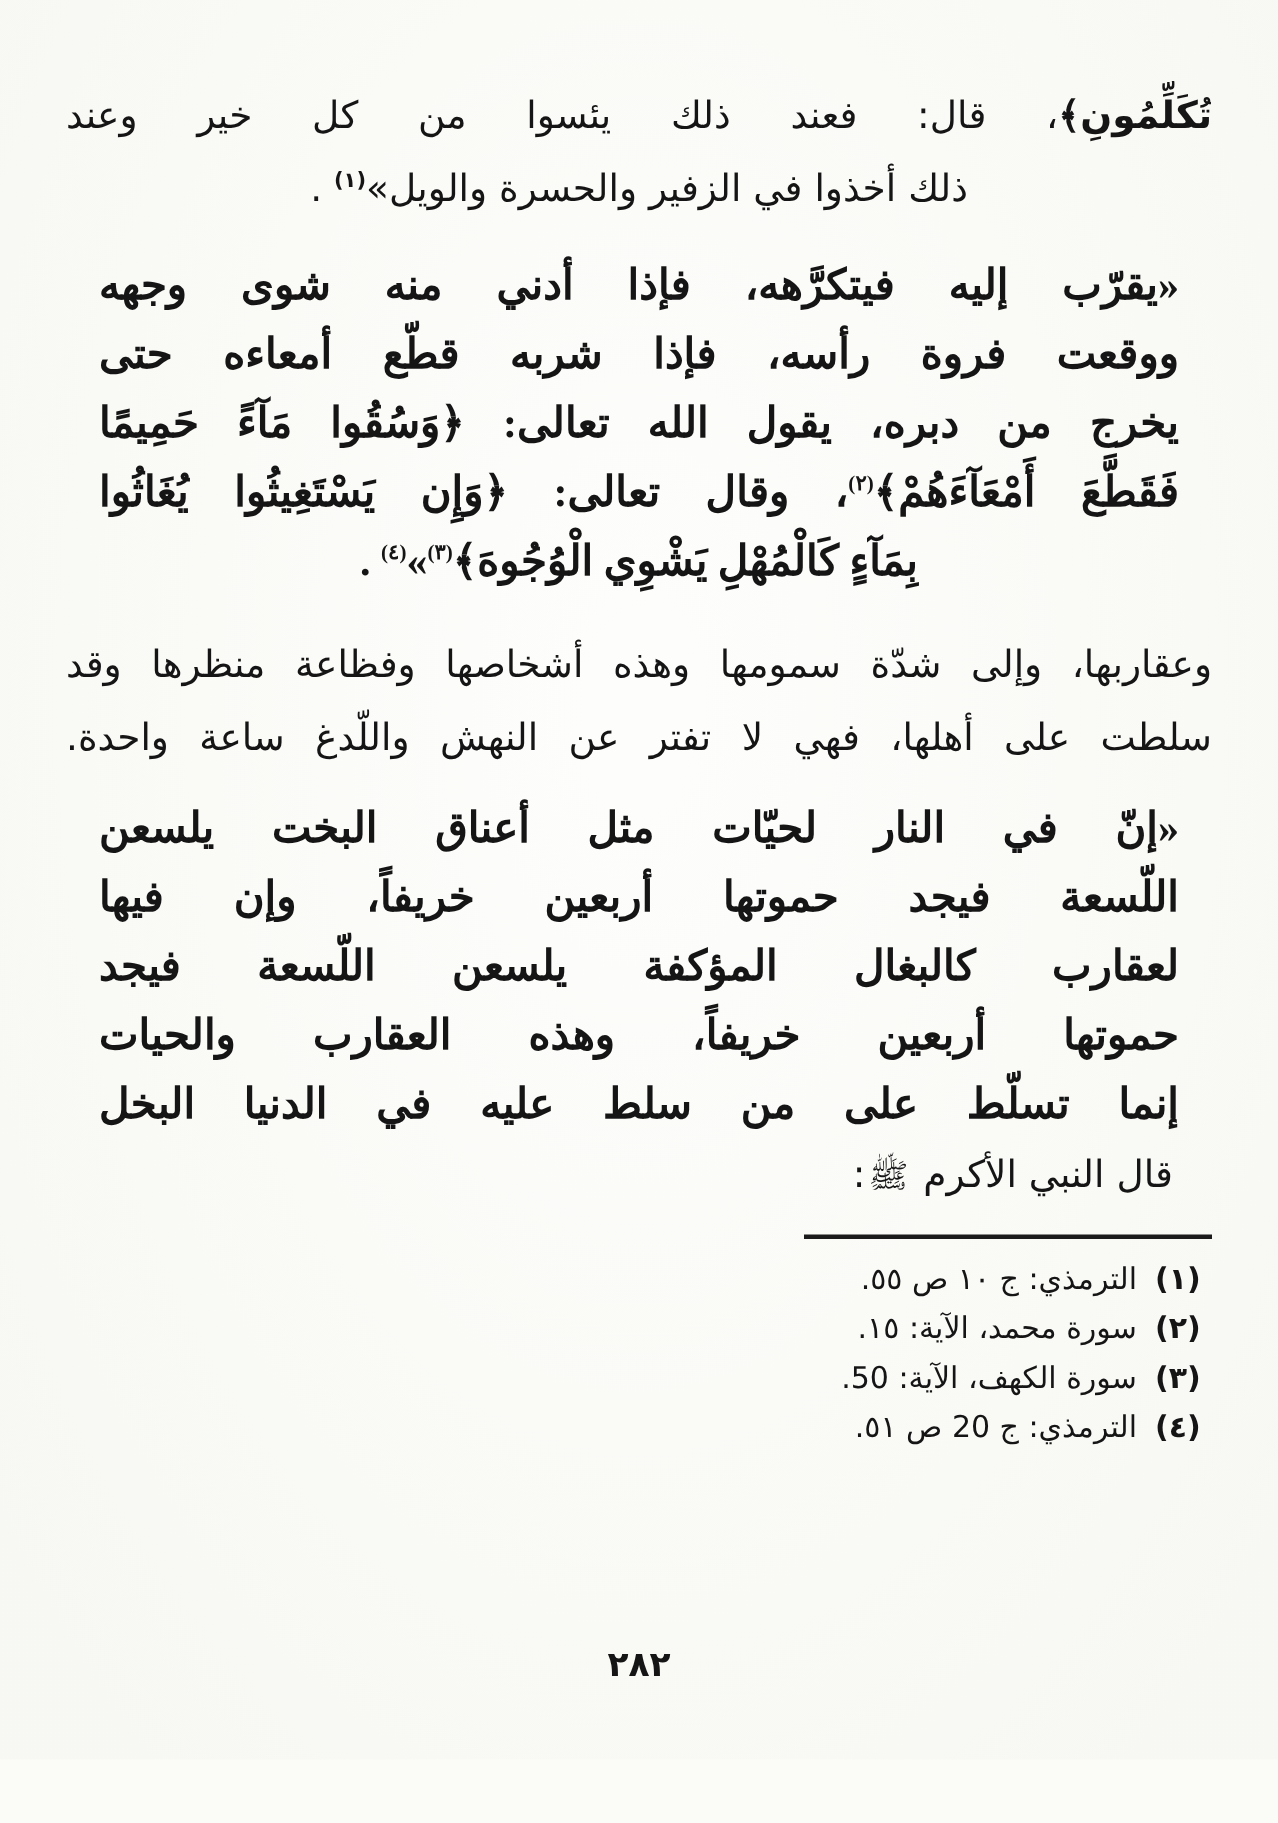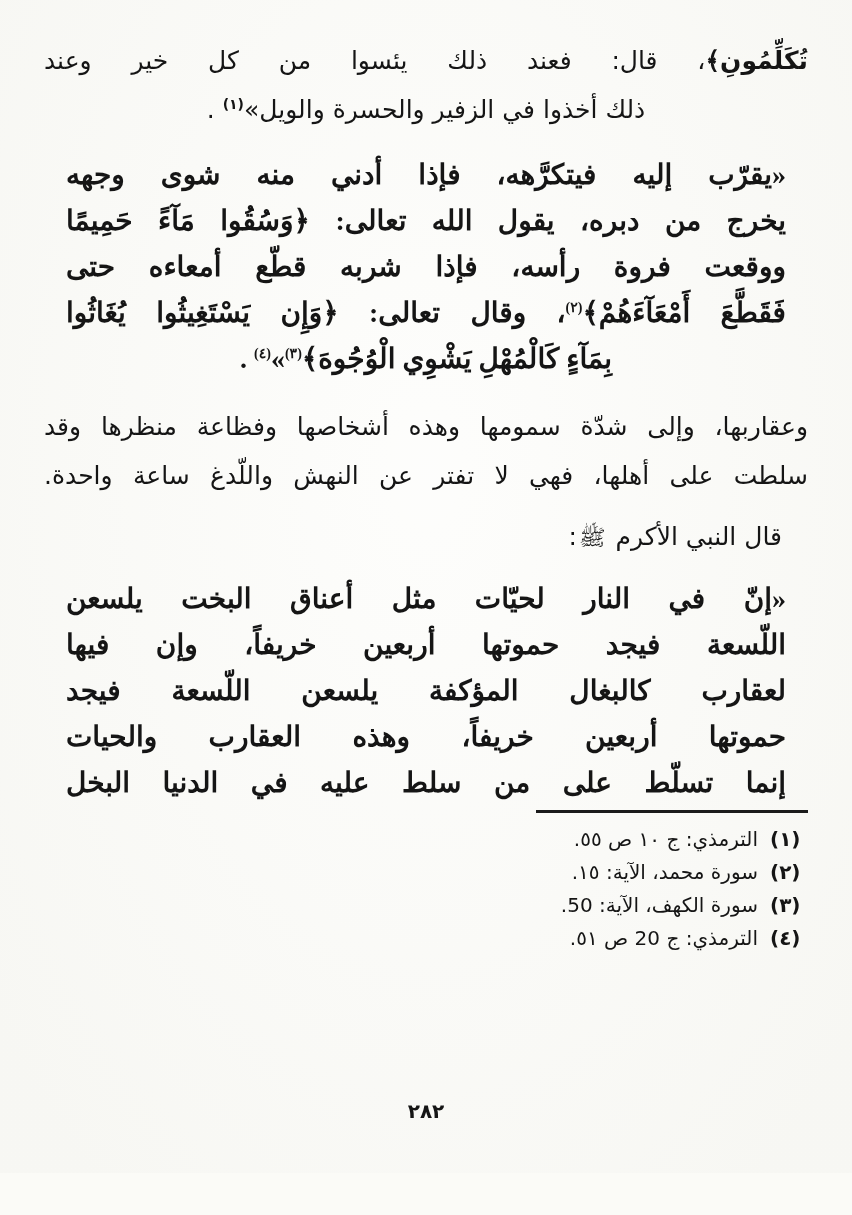--- a/index.html
+++ b/index.html
@@ -6,21 +6,21 @@
   * { margin:0; padding:0; box-sizing:border-box; }
   html,body { width:852px; height:1215px; }
   body {
     font-family:"DejaVu Sans", sans-serif;
     background:var(--paper);
     color:var(--ink);
   }
   .sheet {
     position:relative;
     width:852px; height:1173px;
-    padding:36px 44px 0;
+    padding:52px 44px 0;
     overflow:hidden;
     direction:rtl;
     background:
       radial-gradient(ellipse at 50% 40%, rgba(255,255,255,.6), rgba(0,0,0,.015) 90%),
       var(--paper);
   }
   .para { margin-bottom:18px; }
   .line {
     text-align:justify;
     text-align-last:justify;
@@ -67,21 +67,21 @@
     font-size:20px; line-height:33px;
     justify-content:flex-start;
   }
   .fn-marker { min-width:38px; text-align:left; font-weight:bold; }
   .fn-text { font-weight:normal; }
 
   .page-number {
     position:absolute;
     bottom:50px; left:0; right:0;
     text-align:center;
-    font-size:20px; font-weight:bold;
+    font-size:23px; font-weight:bold;
     letter-spacing:2px;
   }
 </style>
 </head>
 <body>
 
 <div class="sheet">
   <main>
 
     <section class="para body-para">
@@ -92,63 +92,63 @@
         <span>ذلك أخذوا في الزفير والحسرة والويل»</span><sup class="fn-ref">(١)</sup><span> .</span>
       </div>
     </section>
 
 
     <section class="para hadith">
       <div class="line">
         <span>«يقرّب إليه فيتكرَّهه، فإذا أدني منه شوى وجهه</span>
       </div>
       <div class="line">
-        <span>يخرج من دبره، يقول الله تعالى: </span><span class="verse">﴿وَسُقُوا مَآءً حَمِيمًا</span>
+        <span>ووقعت فروة رأسه، فإذا شربه قطّع أمعاءه حتى</span>
       </div>
       <div class="line">
-        <span>ووقعت فروة رأسه، فإذا شربه قطّع أمعاءه حتى</span>
+        <span>يخرج من دبره، يقول الله تعالى: </span><span class="verse">﴿وَسُقُوا مَآءً حَمِيمًا</span>
       </div>
       <div class="line">
         <span class="verse">فَقَطَّعَ أَمْعَآءَهُمْ﴾</span><sup class="fn-ref">(٢)</sup><span>، وقال تعالى: </span><span class="verse">﴿وَإِن يَسْتَغِيثُوا يُغَاثُوا</span>
       </div>
       <div class="line center">
         <span class="verse">بِمَآءٍ كَالْمُهْلِ يَشْوِي الْوُجُوهَ﴾</span><sup class="fn-ref">(٣)</sup><span>»</span><sup class="fn-ref">(٤)</sup><span> .</span>
       </div>
     </section>
 
     <section class="para body-para p4">
       <div class="line">
         <span>وعقاربها، وإلى شدّة سمومها وهذه أشخاصها وفظاعة منظرها وقد</span>
       </div>
       <div class="line">
         <span>سلطت على أهلها، فهي لا تفتر عن النهش واللّدغ ساعة واحدة.</span>
       </div>
     </section>
 
-    <section class="para p5">
-      <div class="line start indent-first">
-        <span>قال النبي الأكرم </span><span class="saw">ﷺ</span><span>:</span>
-      </div>
-    </section>
-
     <section class="para hadith p6">
       <div class="line">
         <span>«إنّ في النار لحيّات مثل أعناق البخت يلسعن</span>
       </div>
       <div class="line">
         <span>اللّسعة فيجد حموتها أربعين خريفاً، وإن فيها</span>
       </div>
       <div class="line">
         <span>لعقارب كالبغال المؤكفة يلسعن اللّسعة فيجد</span>
       </div>
       <div class="line">
         <span>حموتها أربعين خريفاً، وهذه العقارب والحيات</span>
       </div>
       <div class="line">
         <span>إنما تسلّط على من سلط عليه في الدنيا البخل</span>
+      </div>
+    </section>
+
+    <section class="para p5">
+      <div class="line start indent-first">
+        <span>قال النبي الأكرم </span><span class="saw">ﷺ</span><span>:</span>
       </div>
     </section>
 
     <footer class="footnotes">
       <div class="fn-divider"></div>
       <div class="fn-row">
         <span class="fn-marker">(١)</span>
         <span class="fn-text">الترمذي: ج ١٠ ص ٥٥.</span>
       </div>
       <div class="fn-row">

